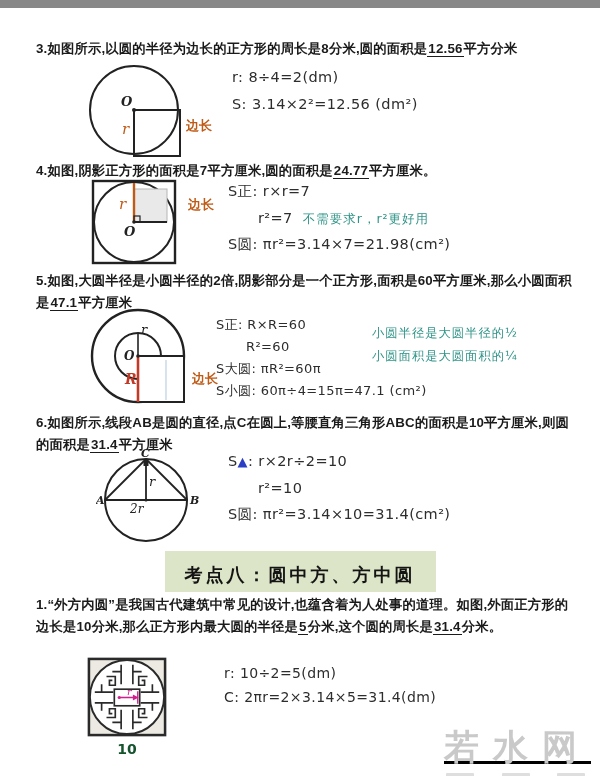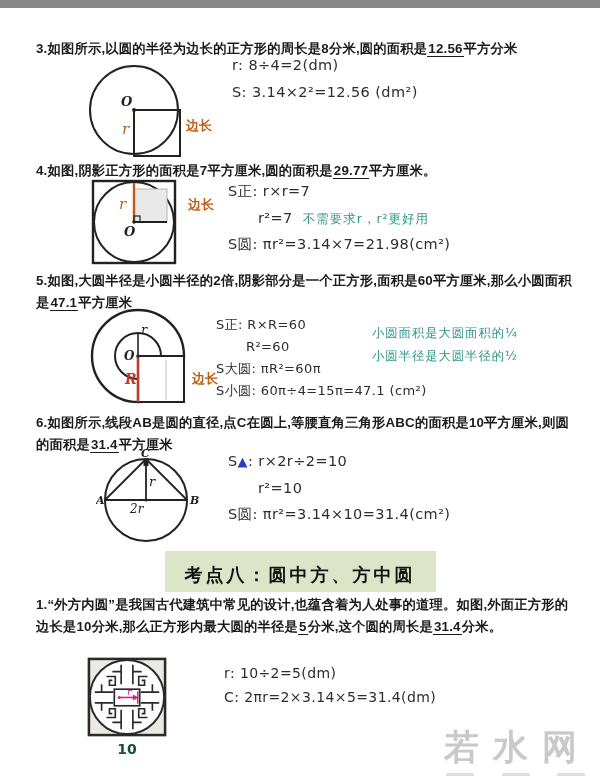--- a/index.html
+++ b/index.html
@@ -34,21 +34,21 @@
     font-size:14px;font-weight:700;margin-top:3px;
   }
   
   .header-wrap{position:absolute;left:0;right:0;text-align:center;}
   .header-band{
     display:inline-block;background:var(--header_bg);color:#141414;
     font-family:"Liberation Serif",serif;font-weight:700;
     font-size:18px;letter-spacing:3px;padding:12px 20px 5px 20px;
   }
   
-  .watermark{position:absolute;text-align:center;}
+  .watermark{position:absolute;text-align:center;text-decoration:underline;}
   .watermark .wm-text{
     font-family:"Liberation Serif",serif;font-weight:700;
     font-size:35px;color:#c9c9c9;letter-spacing:14px;white-space:nowrap;
   }
   .wm-bars{display:flex;justify-content:space-between;padding:2px 6px 0 2px;}
   .wm-bars i{display:block;width:28px;height:4px;background:#dedede;border-radius:1px;}
   svg text{font-family:"DejaVu Serif",serif;}
 </style>
 </head>
 <body>
@@ -65,27 +65,27 @@
         <circle cx="50" cy="46" r="44"></circle>
         <rect x="50" y="46" width="46" height="46"></rect>
       </g>
       <circle cx="50" cy="46" r="2" fill="#222"></circle>
       <text x="37" y="42" font-size="13" font-style="italic" font-weight="bold" fill="#222">O</text>
       <text x="38" y="70" font-size="15" font-style="italic" fill="var(--orange)">r</text>
       <text x="102" y="66" font-size="13" font-weight="bold" fill="var(--orange)" style="font-family:'Liberation Sans',sans-serif">边长</text>
     </svg>
   </div>
 
-  <div class="hw" style="left:232px;top:50px">
+  <div class="hw" style="left:232px;top:62px">
     <div class="line">r: 8÷4=2(dm)</div>
     <div class="line">S: 3.14×2²=12.56 (dm²)</div>
   </div>
 
   <div class="stmt" style="top:152px">
-    <span>4.如图,阴影正方形的面积是7平方厘米,圆的面积是</span><span class="ans">29.77</span><span>平方厘米。</span>
+    <span>4.如图,阴影正方形的面积是7平方厘米,圆的面积是</span><span class="ans">24.77</span><span>平方厘米。</span>
   </div>
 
   <div class="diagram" style="left:90px;top:170px">
     <svg width="155" height="90" viewBox="0 0 155 90">
       <rect x="3" y="3" width="82" height="82" fill="none" stroke="#222" stroke-width="2.4"></rect>
       <circle cx="44" cy="44" r="40" fill="none" stroke="#222" stroke-width="2"></circle>
       <rect x="44" y="11" width="33" height="33" fill="#e9e9e9" stroke="#b5b5b5" stroke-width="1"></rect>
       <line x1="44" y1="44" x2="44" y2="5" stroke="var(--orange)" stroke-width="2.4"></line>
       <line x1="44" y1="44" x2="77" y2="44" stroke="#222" stroke-width="2"></line>
       <rect x="44" y="38" width="6" height="6" fill="none" stroke="#222" stroke-width="1.2"></rect>
@@ -123,22 +123,22 @@
   </div>
 
   <div class="hw" style="left:216px;top:310px;font-size:13px">
     <div class="line" style="margin-bottom:9px">S正: R×R=60</div>
     <div class="line indent" style="margin-bottom:9px">R²=60</div>
     <div class="line" style="margin-bottom:9px">S大圆: πR²=60π</div>
     <div class="line">S小圆: 60π÷4=15π=47.1 (cm²)</div>
   </div>
 
   <div class="sidenotes" style="left:372px;top:314px">
+    <div>小圆半径是大圆半径的½</div>
     <div>小圆面积是大圆面积的¼</div>
-    <div>小圆半径是大圆半径的½</div>
   </div>
 
   <div class="stmt" style="top:404px">
     <span>6.如图所示,线段AB是圆的直径,点C在圆上,等腰直角三角形ABC的面积是10平方厘米,则圆的面积是</span><span class="ans">31.4</span><span>平方厘米</span>
   </div>
 
   <div class="diagram" style="left:96px;top:440px">
     <svg width="106" height="100" viewBox="0 0 106 100">
       <circle cx="50" cy="52" r="41" fill="none" stroke="#222" stroke-width="2"></circle>
       <g stroke="#222" stroke-width="1.8" fill="none">

